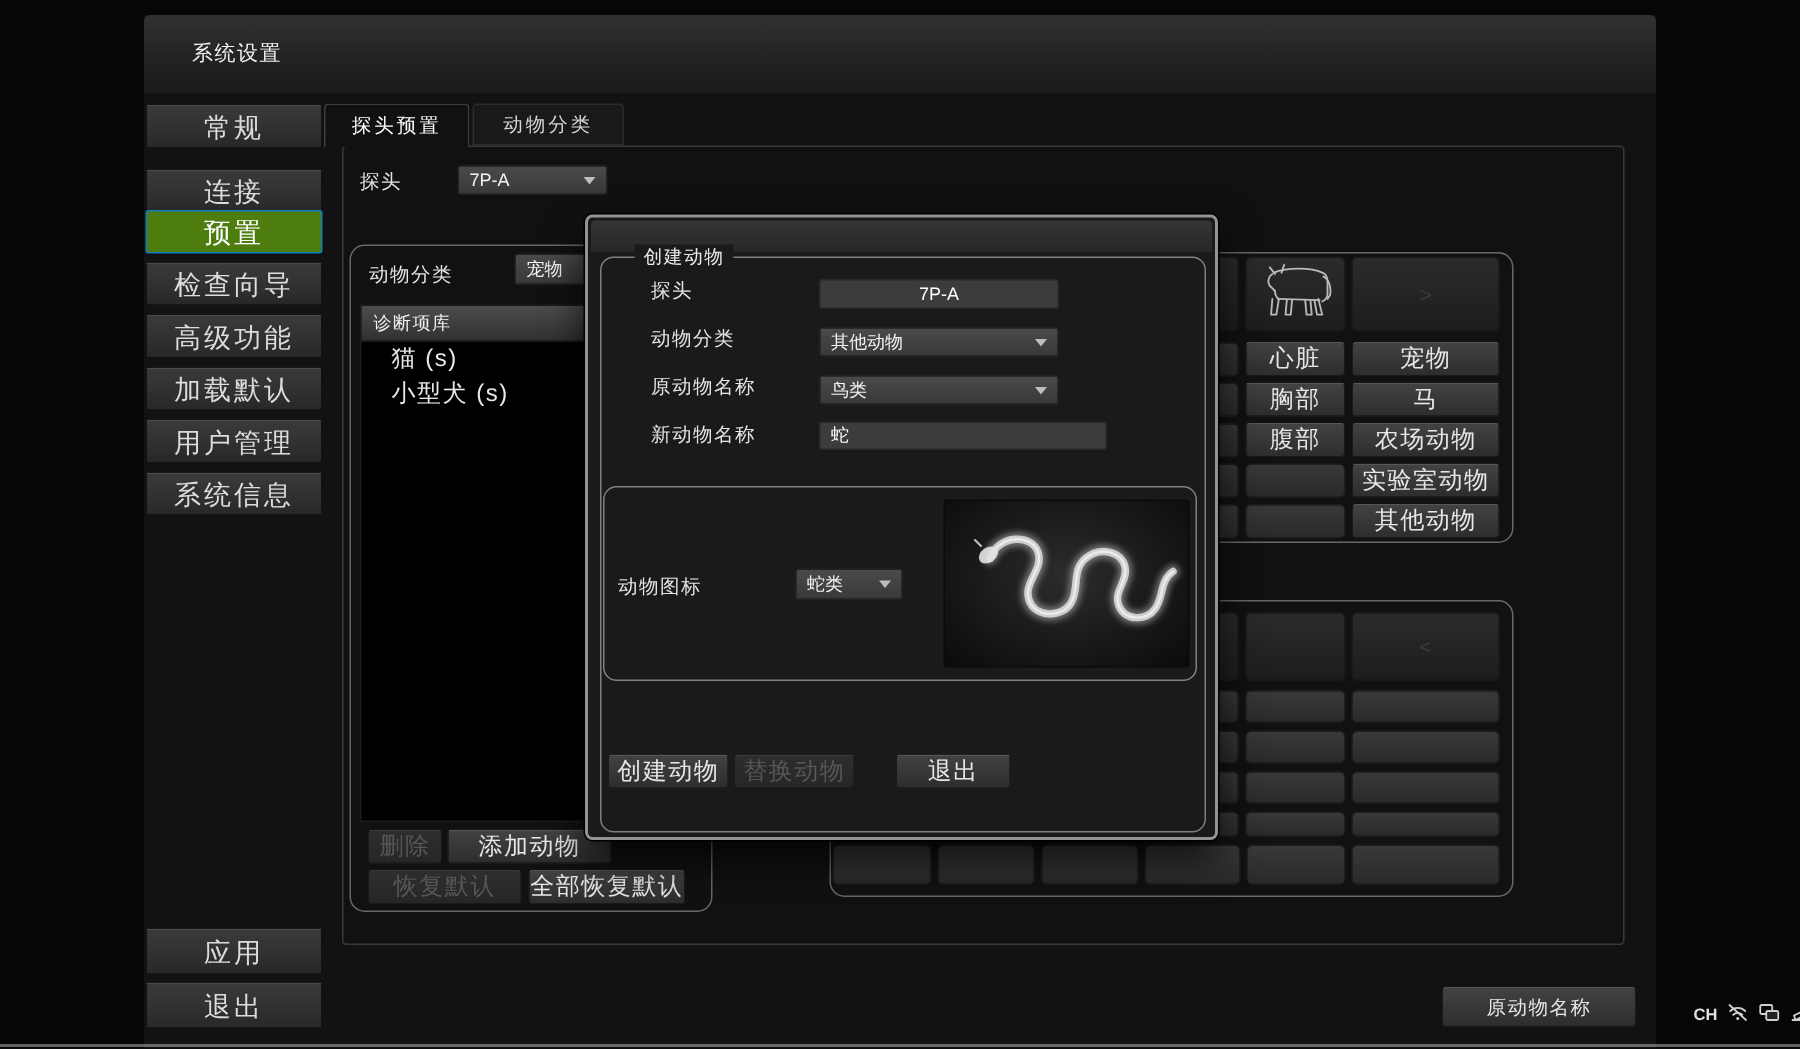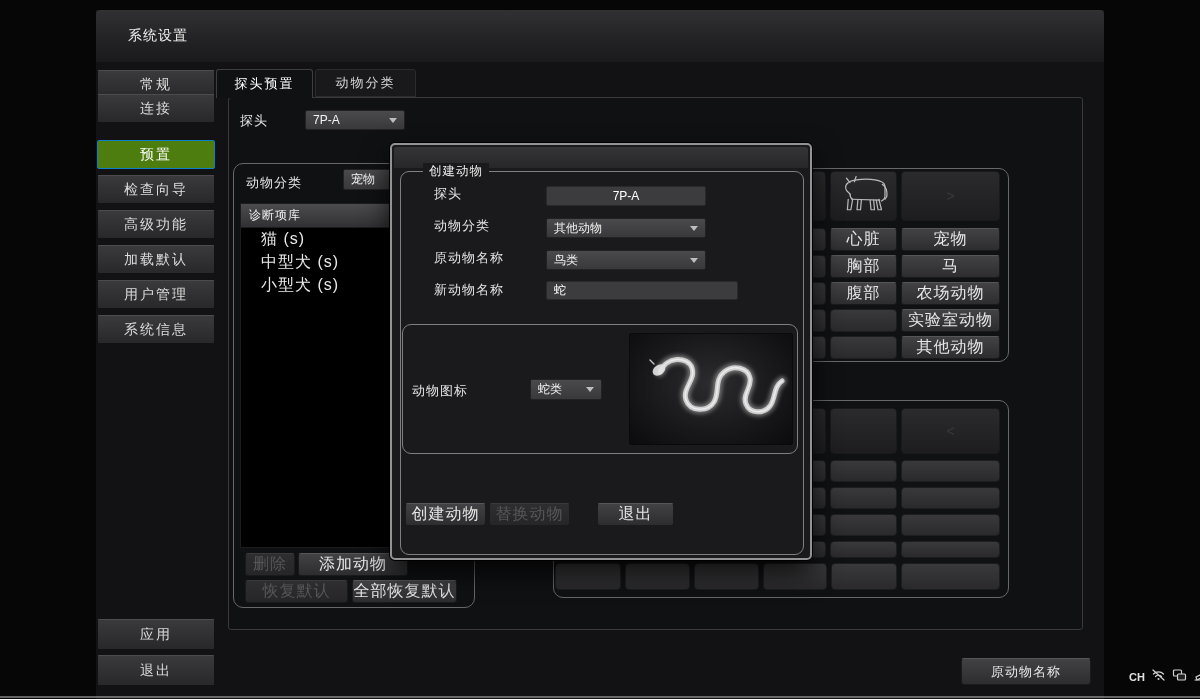--- a/index.html
+++ b/index.html
@@ -16,21 +16,21 @@
     background:linear-gradient(180deg,#313133 0%,#232325 55%,#1a1a1c 100%);
     border-radius:4px 4px 0 0;display:flex;align-items:center;padding-left:32px;
     font-size:14px;color:#efefef;letter-spacing:1px;
   }
   
   .sbtn{
     left:97px;width:118px;height:29px;border-radius:2px;
     background:linear-gradient(180deg,#3a3a3c 0%,#28282a 100%);
     border:1px solid #121214;border-top-color:#4c4c4e;
     display:flex;align-items:center;justify-content:center;
-    font-size:14px;color:#dcdcdc;letter-spacing:2px;cursor:default;font-family:Liberation Mono, monospace;
+    font-size:18px;color:#dcdcdc;letter-spacing:2px;cursor:default;font-family:Liberation Mono, monospace;
   }
   .sbtn.sel{background:#4d7c0f;border-color:#0d7fc4;color:#ffffff;}
   
   .tab{
     top:69px;height:28px;display:flex;align-items:center;justify-content:center;
     font-size:13px;letter-spacing:2px;
   }
   .tab.sel{
     background:#101113;border:1px solid #3e3e40;border-bottom:none;height:29px;z-index:3;
     border-radius:3px 3px 0 0;color:#ffffff;
@@ -117,21 +117,21 @@
 <div class="abs workspace"></div>
 <div class="abs bottomline"></div>
 
 <div class="abs titlebar">
   <span>系统设置</span>
 </div>
 
 <div class="abs sbtn" style="top:70px;">
     <span>常规</span>
   </div>
-<div class="abs sbtn" style="top:94px;">
+<div class="abs sbtn" style="top:113px;">
     <span>连接</span>
   </div>
 <div class="abs sbtn sel" style="top:140px;">
     <span>预置</span>
   </div>
 <div class="abs sbtn" style="top:175px;">
     <span>检查向导</span>
   </div>
 <div class="abs sbtn" style="top:210px;">
     <span>高级功能</span>
@@ -168,21 +168,20 @@
 </div>
 
 <div class="abs panel" style="left:233px;top:163px;width:242px;height:445px;"></div>
 <div class="abs lbl" style="left:246px;top:174px;z-index:2;">动物分类</div>
 <div class="abs dd" style="left:343px;top:169px;width:74px;height:21px;">
   <span>宠物</span>
 </div>
 <div class="abs listhdr" style="left:240px;top:203px;width:228px;height:25px;">诊断项库</div>
 <div class="abs listbox" style="left:240px;top:228px;width:228px;height:320px;">
   <div class="listitem">猫 (s)</div>
-  <div class="listitem">中型犬 (s)</div>
   <div class="listitem">小型犬 (s)</div>
 </div>
 <div class="abs btn disabled" style="left:245px;top:553px;width:50px;height:23px;">
     <span>删除</span>
   </div>
 <div class="abs btn" style="left:298px;top:553px;width:110px;height:23px;">
     <span>添加动物</span>
   </div>
 <div class="abs btn disabled" style="left:245px;top:580px;width:103px;height:23px;">
     <span>恢复默认</span>

